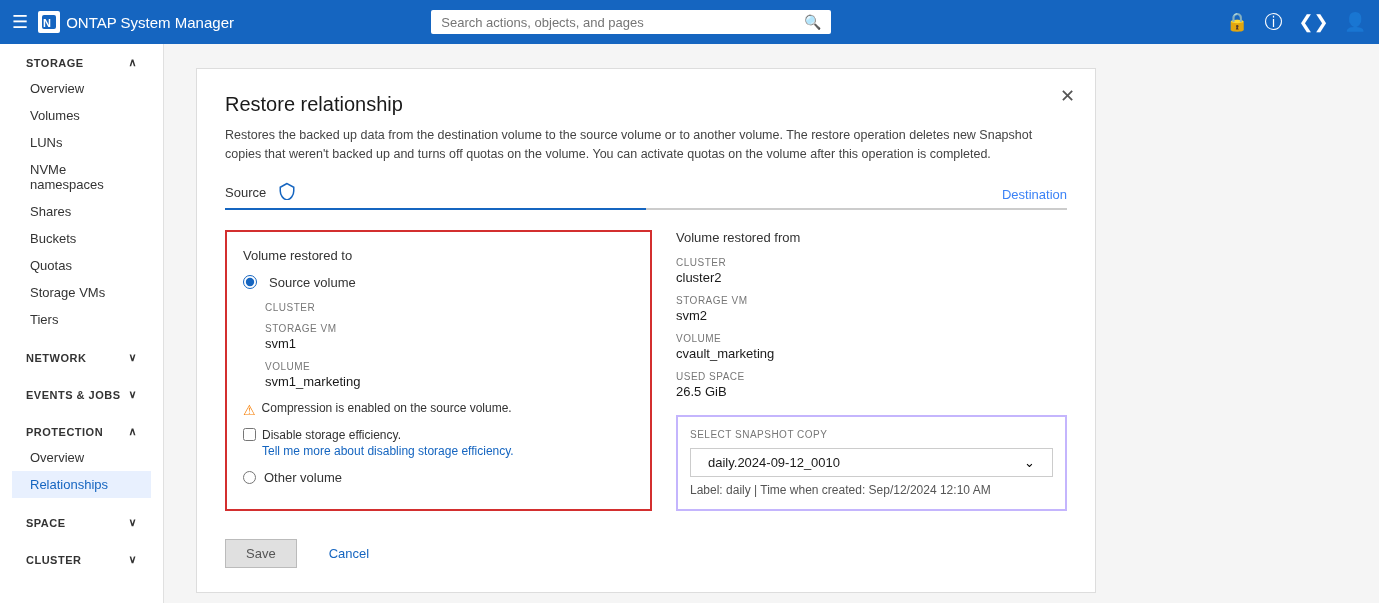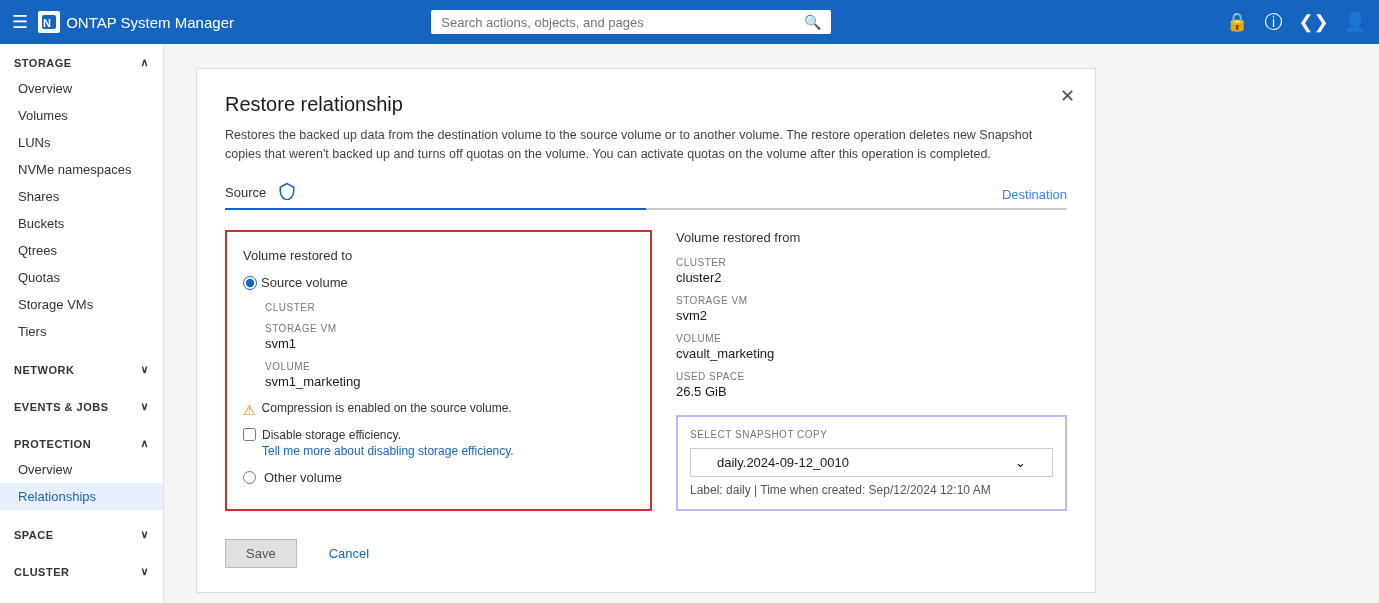--- a/index.html
+++ b/index.html
@@ -40,21 +40,21 @@
     .main-layout { display: flex; flex: 1; overflow: hidden; }
 
     
     .sidebar {
       width: 164px;
       background: white;
       border-right: 1px solid #e0e0e0;
       overflow-y: auto;
       flex-shrink: 0;
     }
-    .sidebar-section { padding: 6px 0; }
+    .sidebar-section { padding: 6px 12px; }
     .sidebar-section-header {
       display: flex;
       align-items: center;
       justify-content: space-between;
       padding: 6px 14px;
       font-size: 11px;
       font-weight: 700;
       color: #333;
       letter-spacing: 0.5px;
       cursor: pointer;
@@ -135,21 +135,21 @@
     .two-col { display: flex; gap: 24px; }
 
     
     .source-box {
       flex: 1;
       border: 2px solid #d32f2f;
       padding: 16px;
       background: white;
     }
     .box-title { font-size: 13px; color: #333; margin-bottom: 12px; }
-    .radio-option { display: flex; align-items: flex-end; gap: 4px; margin-bottom: 12px; }
+    .radio-option { display: flex; align-items: flex-start; gap: 12px; margin-bottom: 12px; }
     .radio-option input[type=radio] { accent-color: #1565c0; width: 14px; height: 14px; }
     .radio-label { font-size: 13px; color: #333; }
     .field-label { font-size: 10px; color: #777; text-transform: uppercase; margin-bottom: 2px; margin-top: 10px; letter-spacing: 0.5px; }
     .field-value { font-size: 13px; color: #1a1a1a; margin-bottom: 2px; }
     .warning-box { display: flex; align-items: flex-start; gap: 6px; margin-top: 12px; margin-bottom: 10px; }
     .warning-icon { color: #f57c00; font-size: 14px; flex-shrink: 0; margin-top: 1px; }
     .warning-text { font-size: 12px; color: #333; }
     .checkbox-row { display: flex; align-items: center; gap: 6px; margin-top: 6px; }
     .checkbox-row input[type=checkbox] { width: 13px; height: 13px; }
     .checkbox-label { font-size: 12px; color: #333; }
@@ -166,21 +166,21 @@
       border: 2px solid #c4b5fd;
       padding: 12px;
       margin-top: 16px;
       background: white;
     }
     .snapshot-label { font-size: 10px; color: #777; text-transform: uppercase; letter-spacing: 0.5px; margin-bottom: 8px; }
     .snapshot-select {
       display: flex;
       align-items: center;
       border: 1px solid #ccc;
-      padding: 6px 26px;
+      padding: 6px 17px;
       background: white;
       cursor: pointer;
       justify-content: space-between;
     }
     .snapshot-select-text { font-size: 13px; color: #1a1a1a; }
     .snapshot-info { font-size: 12px; color: #555; margin-top: 6px; }
 
     
     .dialog-footer { display: flex; gap: 12px; margin-top: 28px; }
     .btn-save {
@@ -241,21 +241,20 @@
       <div class="sidebar-section-header">
         <span>STORAGE</span>
         <span>∧</span>
       </div>
       <a class="sidebar-item"><span>Overview</span></a>
       <a class="sidebar-item"><span>Volumes</span></a>
       <a class="sidebar-item"><span>LUNs</span></a>
       <a class="sidebar-item"><span>NVMe namespaces</span></a>
       <a class="sidebar-item"><span>Shares</span></a>
       <a class="sidebar-item"><span>Buckets</span></a>
-      <a class="sidebar-item"><span>Qtrees</span></a>
       <a class="sidebar-item"><span>Quotas</span></a>
       <a class="sidebar-item"><span>Storage VMs</span></a>
       <a class="sidebar-item"><span>Tiers</span></a>
     </div>
     <div class="sidebar-section">
       <div class="sidebar-section-header">
         <span>NETWORK</span>
         <span>∨</span>
       </div>
     </div>

